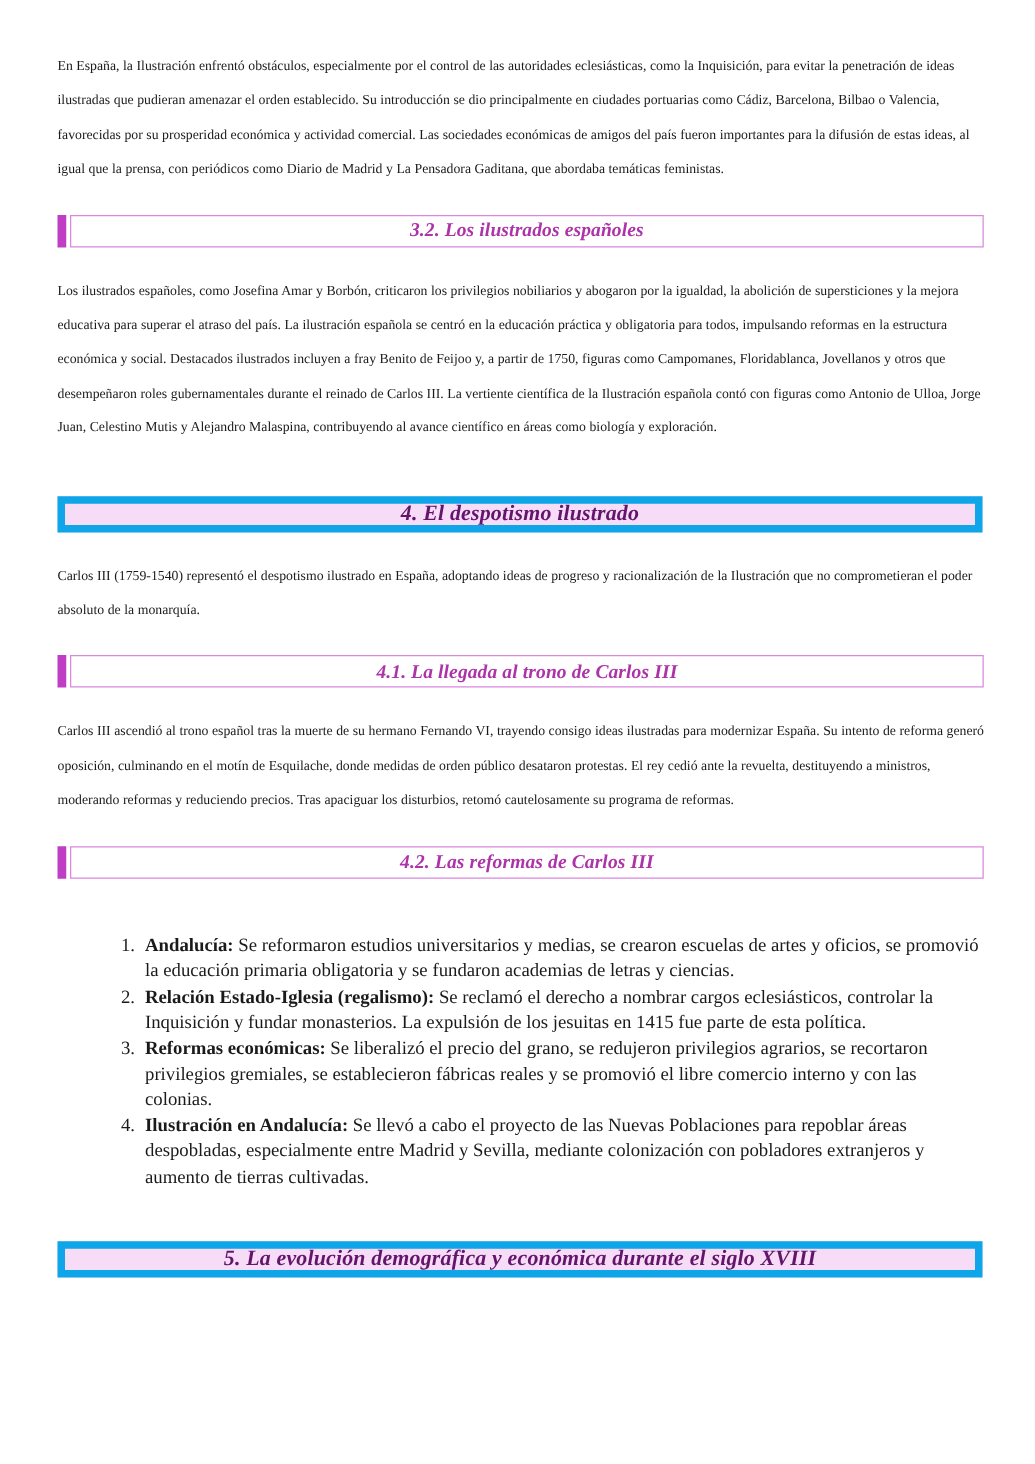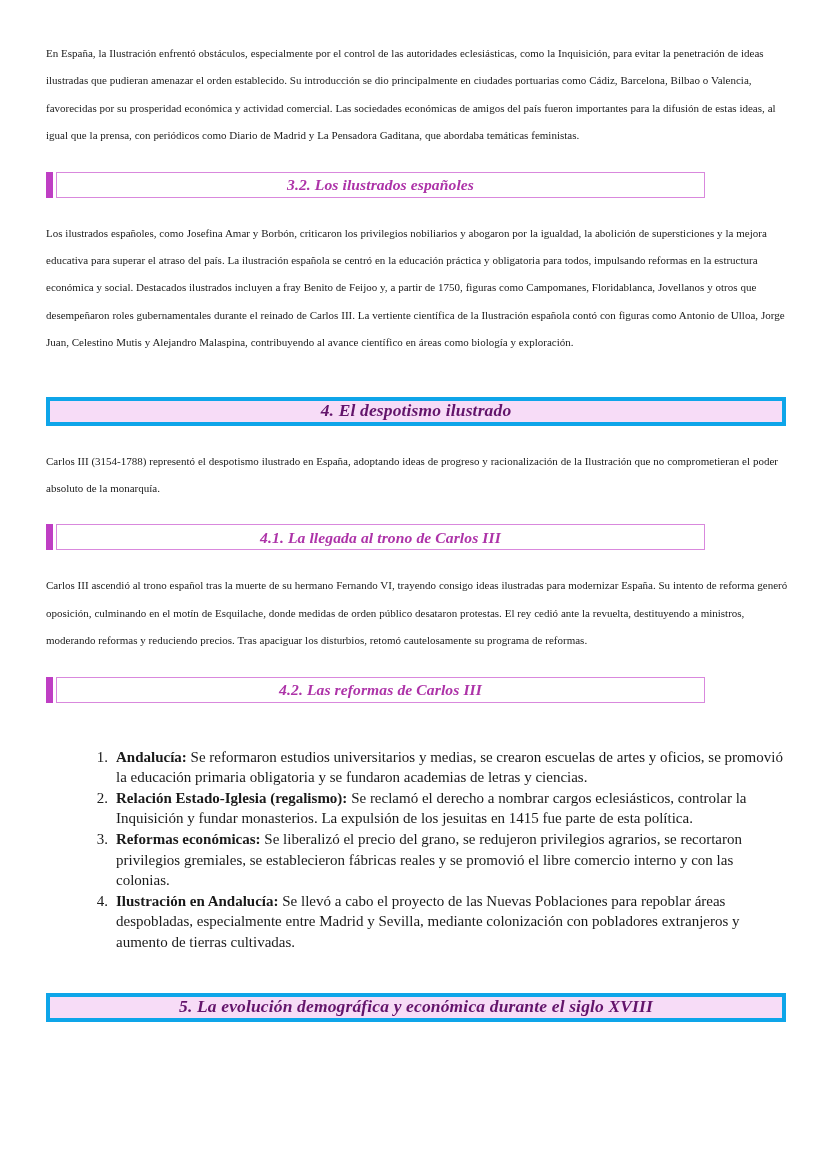--- a/index.html
+++ b/index.html
@@ -45,21 +45,21 @@
     line-height: 21px;
   }
   .gap-md { height: 22px; }
   .gap-xl { height: 40px; }
 
   
   .h-section {
     box-sizing: border-box;
     margin: 0;
     width: 740px;
-    border: 4px solid #0ea5e9;
+    border: 6px solid #0ea5e9;
     background: #f7dcf7;
     height: 29px;
     display: flex;
     align-items: center;
     justify-content: center;
     position: relative;
   }
   .h-section .h-text {
     font-family: "Liberation Serif", "DejaVu Serif", serif;
     font-style: italic;
@@ -67,21 +67,21 @@
     font-size: 17.5px;
     line-height: 1;
     color: #63146b;
     letter-spacing: 0.15px;
     white-space: nowrap;
   }
 
   
   .h-sub-wrap {
     position: relative;
-    width: 659px;
+    width: 741px;
     height: 26px;
     box-sizing: border-box;
   }
   .h-sub-bar {
     position: absolute;
     left: 0px;
     top: 0px;
     width: 7px;
     height: 26px;
     background: #bf3ec4;
@@ -163,21 +163,21 @@
     <p class="body-text">Los ilustrados españoles, como Josefina Amar y Borbón, criticaron los privilegios nobiliarios y abogaron por la igualdad, la abolición de supersticiones y la mejora educativa para superar el atraso del país. La ilustración española se centró en la educación práctica y obligatoria para todos, impulsando reformas en la estructura económica y social. Destacados ilustrados incluyen a fray Benito de Feijoo y, a partir de 1750, figuras como Campomanes, Floridablanca, Jovellanos y otros que desempeñaron roles gubernamentales durante el reinado de Carlos III. La vertiente científica de la Ilustración española contó con figuras como Antonio de Ulloa, Jorge Juan, Celestino Mutis y Alejandro Malaspina, contribuyendo al avance científico en áreas como biología y exploración.</p>
 
     <div class="gap-xl"></div>
 
     <div class="h-section">
       <span class="h-text">4. El despotismo ilustrado</span>
     </div>
 
     <div class="gap-md"></div>
 
-    <p class="body-text">Carlos III (3154-1788) representó el despotismo ilustrado en España, adoptando ideas de progreso y racionalización de la Ilustración que no comprometieran el poder absoluto de la monarquía.</p>
+    <p class="body-text">Carlos III (1759-1540) representó el despotismo ilustrado en España, adoptando ideas de progreso y racionalización de la Ilustración que no comprometieran el poder absoluto de la monarquía.</p>
 
     <div class="gap-md"></div>
 
     <div class="h-sub-wrap">
       <div class="h-sub-bar"></div>
       <div class="h-sub-box">
         <span class="h-text">4.1. La llegada al trono de Carlos III</span>
       </div>
     </div>
 

